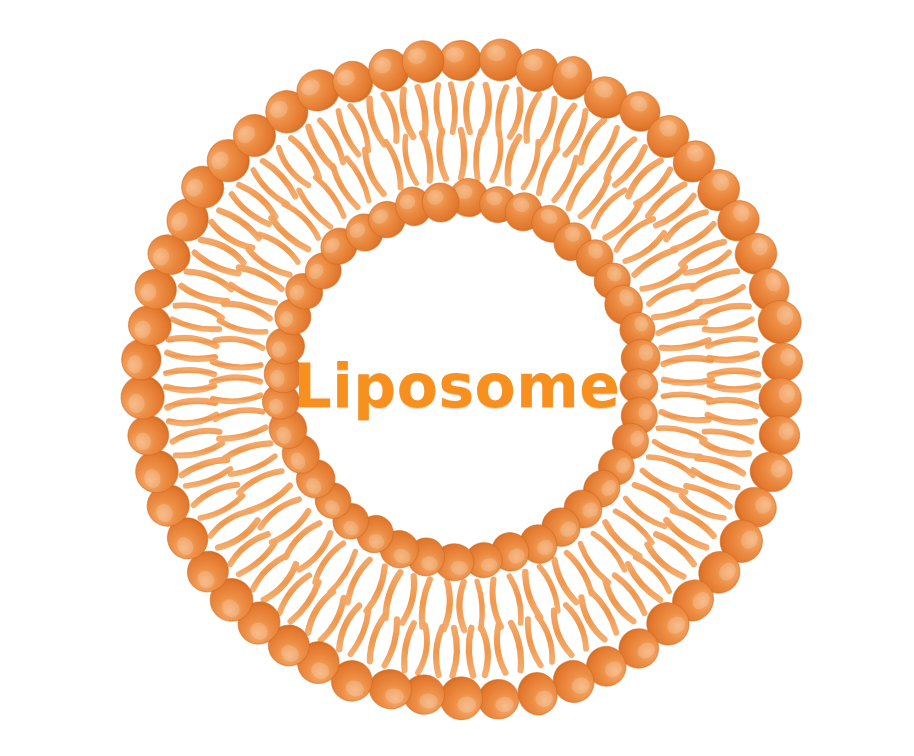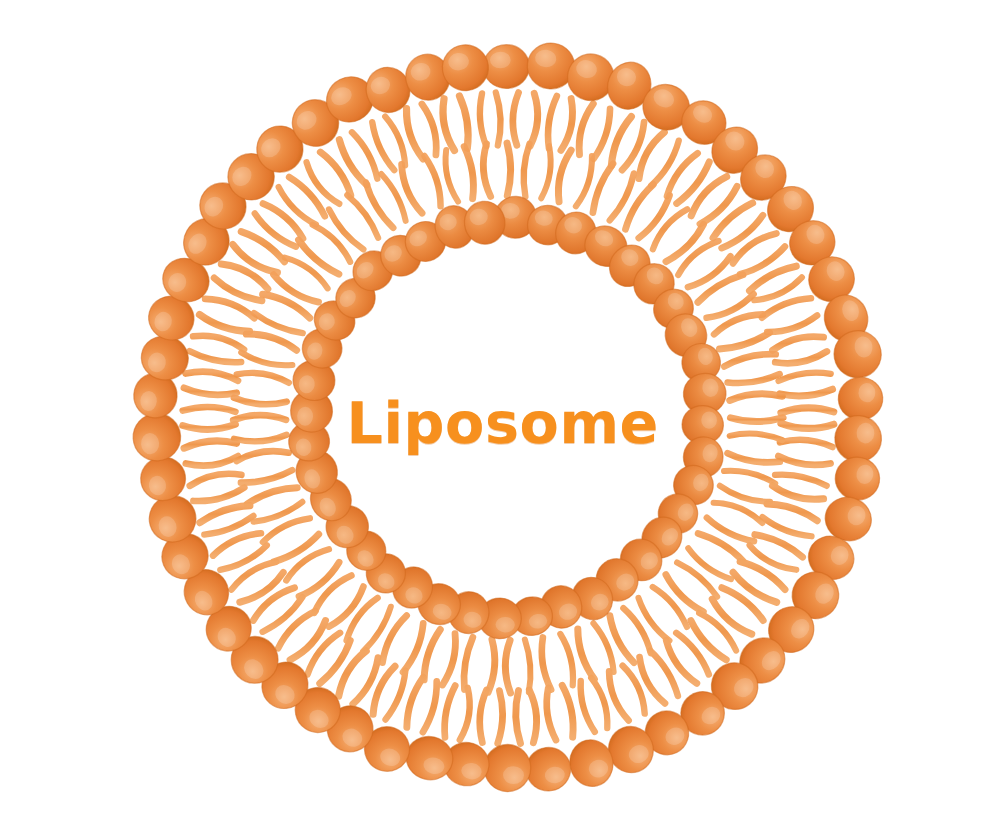--- a/index.html
+++ b/index.html
@@ -35,21 +35,21 @@
     width: 914px;
     height: 756px;
     display: flex;
     align-items: center;
     justify-content: center;
     pointer-events: none;
   }
   #center-label .label-text {
     font-family: "DejaVu Sans", sans-serif;
     font-weight: 700;
-    font-size: 52px;
+    font-size: 60px;
     letter-spacing: 0.5px;
     color: #F7901E;
     transform: translate(0px, 8px);
     text-shadow: 0 1px 0 rgba(214,112,20,0.35);
     white-space: nowrap;
   }
 </style>
 </head>
 <body>
 

